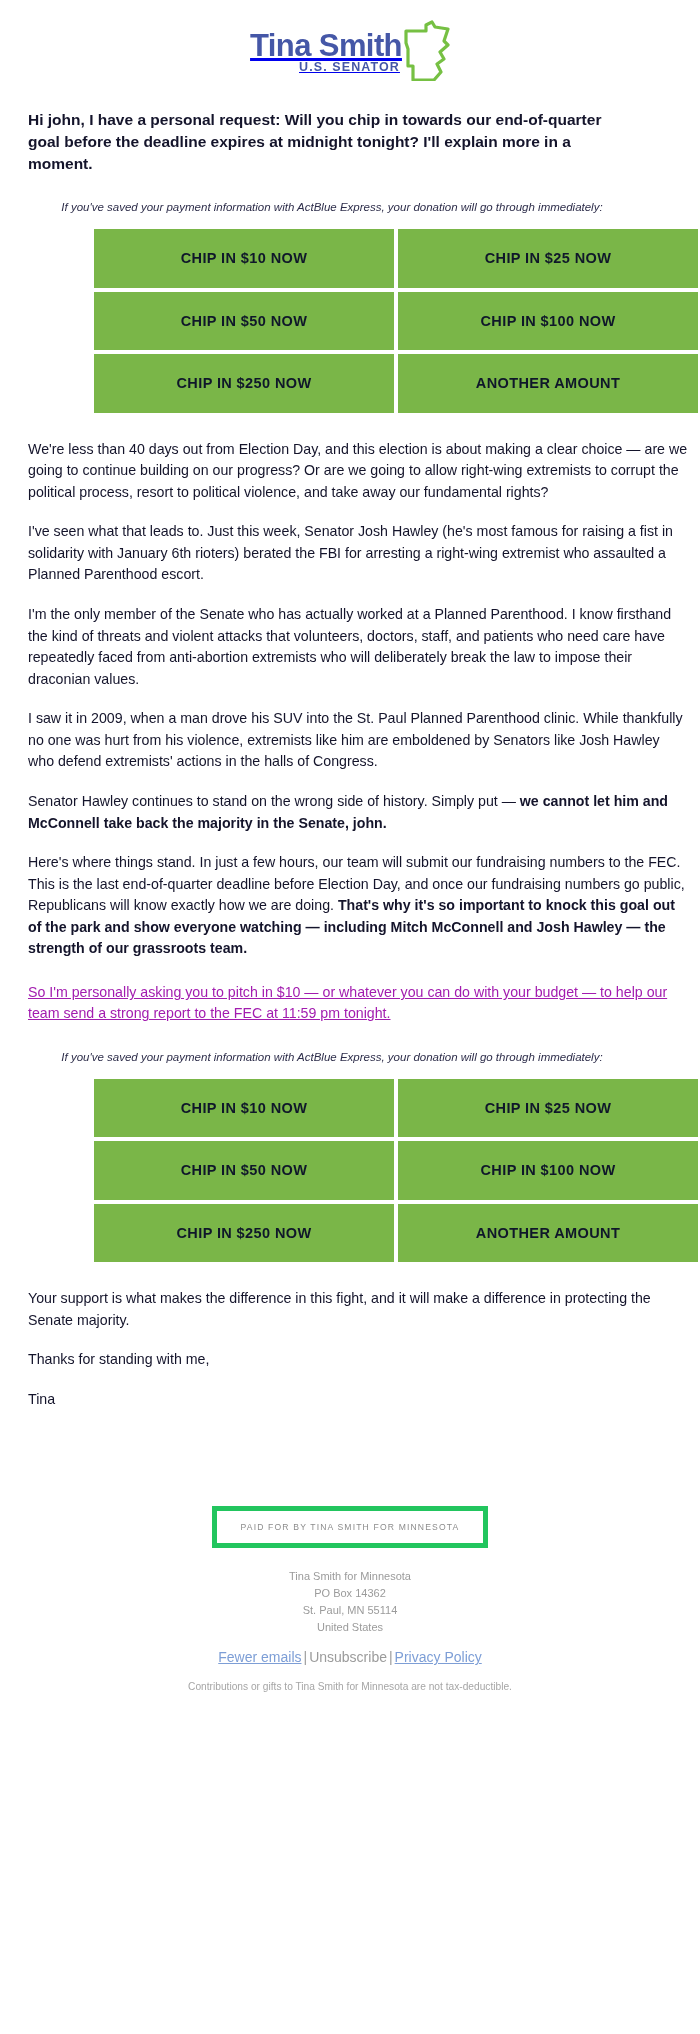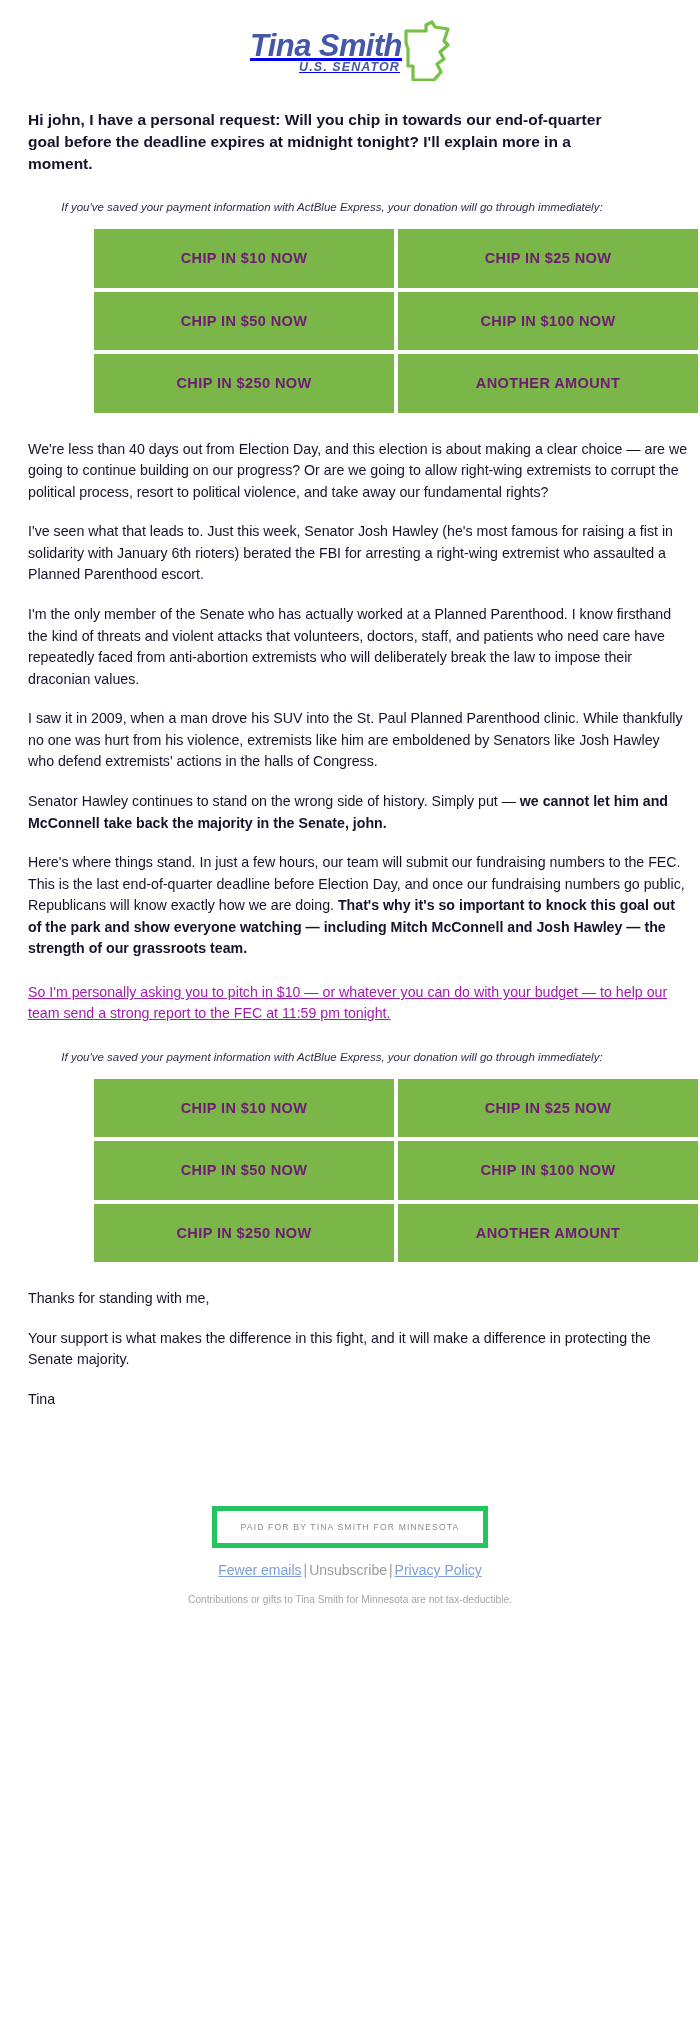--- a/index.html
+++ b/index.html
@@ -30,21 +30,20 @@
   .logo-lockup {
     display: inline-flex;
     align-items: flex-start;
     justify-content: center;
   }
   .logo-words {
     display: flex;
     flex-direction: column;
     align-items: flex-end;
     padding-top: 12px;
-    font-style: italic;
   }
   .logo-name {
     font-size: 31px;
     font-weight: bold;
     color: #4557a7;
     letter-spacing: -0.6px;
     line-height: 1;
   }
   .logo-sub {
     font-size: 12.5px;
@@ -91,21 +90,21 @@
     width: 612px;
     margin-left: 62px;
     border-collapse: separate;
     border-spacing: 4px;
     table-layout: fixed;
   }
   .ask-grid td { padding: 0; }
   .ask-btn {
     display: block;
     background: #7ab648;
-    color: #701a75;
+    color: #0f172a;
     text-align: center;
     font-size: 14.5px;
     font-weight: bold;
     letter-spacing: 0.4px;
     line-height: 1;
     padding: 22px 4px;
     text-decoration: none;
     cursor: pointer;
     border: 0;
     width: 100%;
@@ -276,29 +275,35 @@
           </td>
           <td>
             <a class="ask-btn" href="#">ANOTHER AMOUNT</a>
           </td>
         </tr>
       </tbody>
         </table>
     </div>
 
     <div class="body-copy closing">
+      <p>Your support is what makes the difference in this fight, and it will make a difference in protecting the Senate majority.</p>
       <p>Thanks for standing with me,</p>
-      <p>Your support is what makes the difference in this fight, and it will make a difference in protecting the Senate majority.</p>
       <p>Tina</p>
     </div>
   </div>
 
   <div class="footer">
     <div class="paid-for-box">PAID FOR BY TINA SMITH FOR MINNESOTA</div>
 
+    <div class="addr">
+      <div>Tina Smith for Minnesota</div>
+      <div>PO Box 14362</div>
+      <div>St. Paul, MN 55114</div>
+      <div>United States</div>
+    </div>
 
     <div class="foot-links">
       <a href="#">Fewer emails</a><span class="sep">|</span><span class="plain">Unsubscribe</span><span class="sep">|</span><a href="#">Privacy Policy</a>
     </div>
 
     <div class="disclaimer">Contributions or gifts to Tina Smith for Minnesota are not tax-deductible.</div>
   </div>
 
 </div>
 

